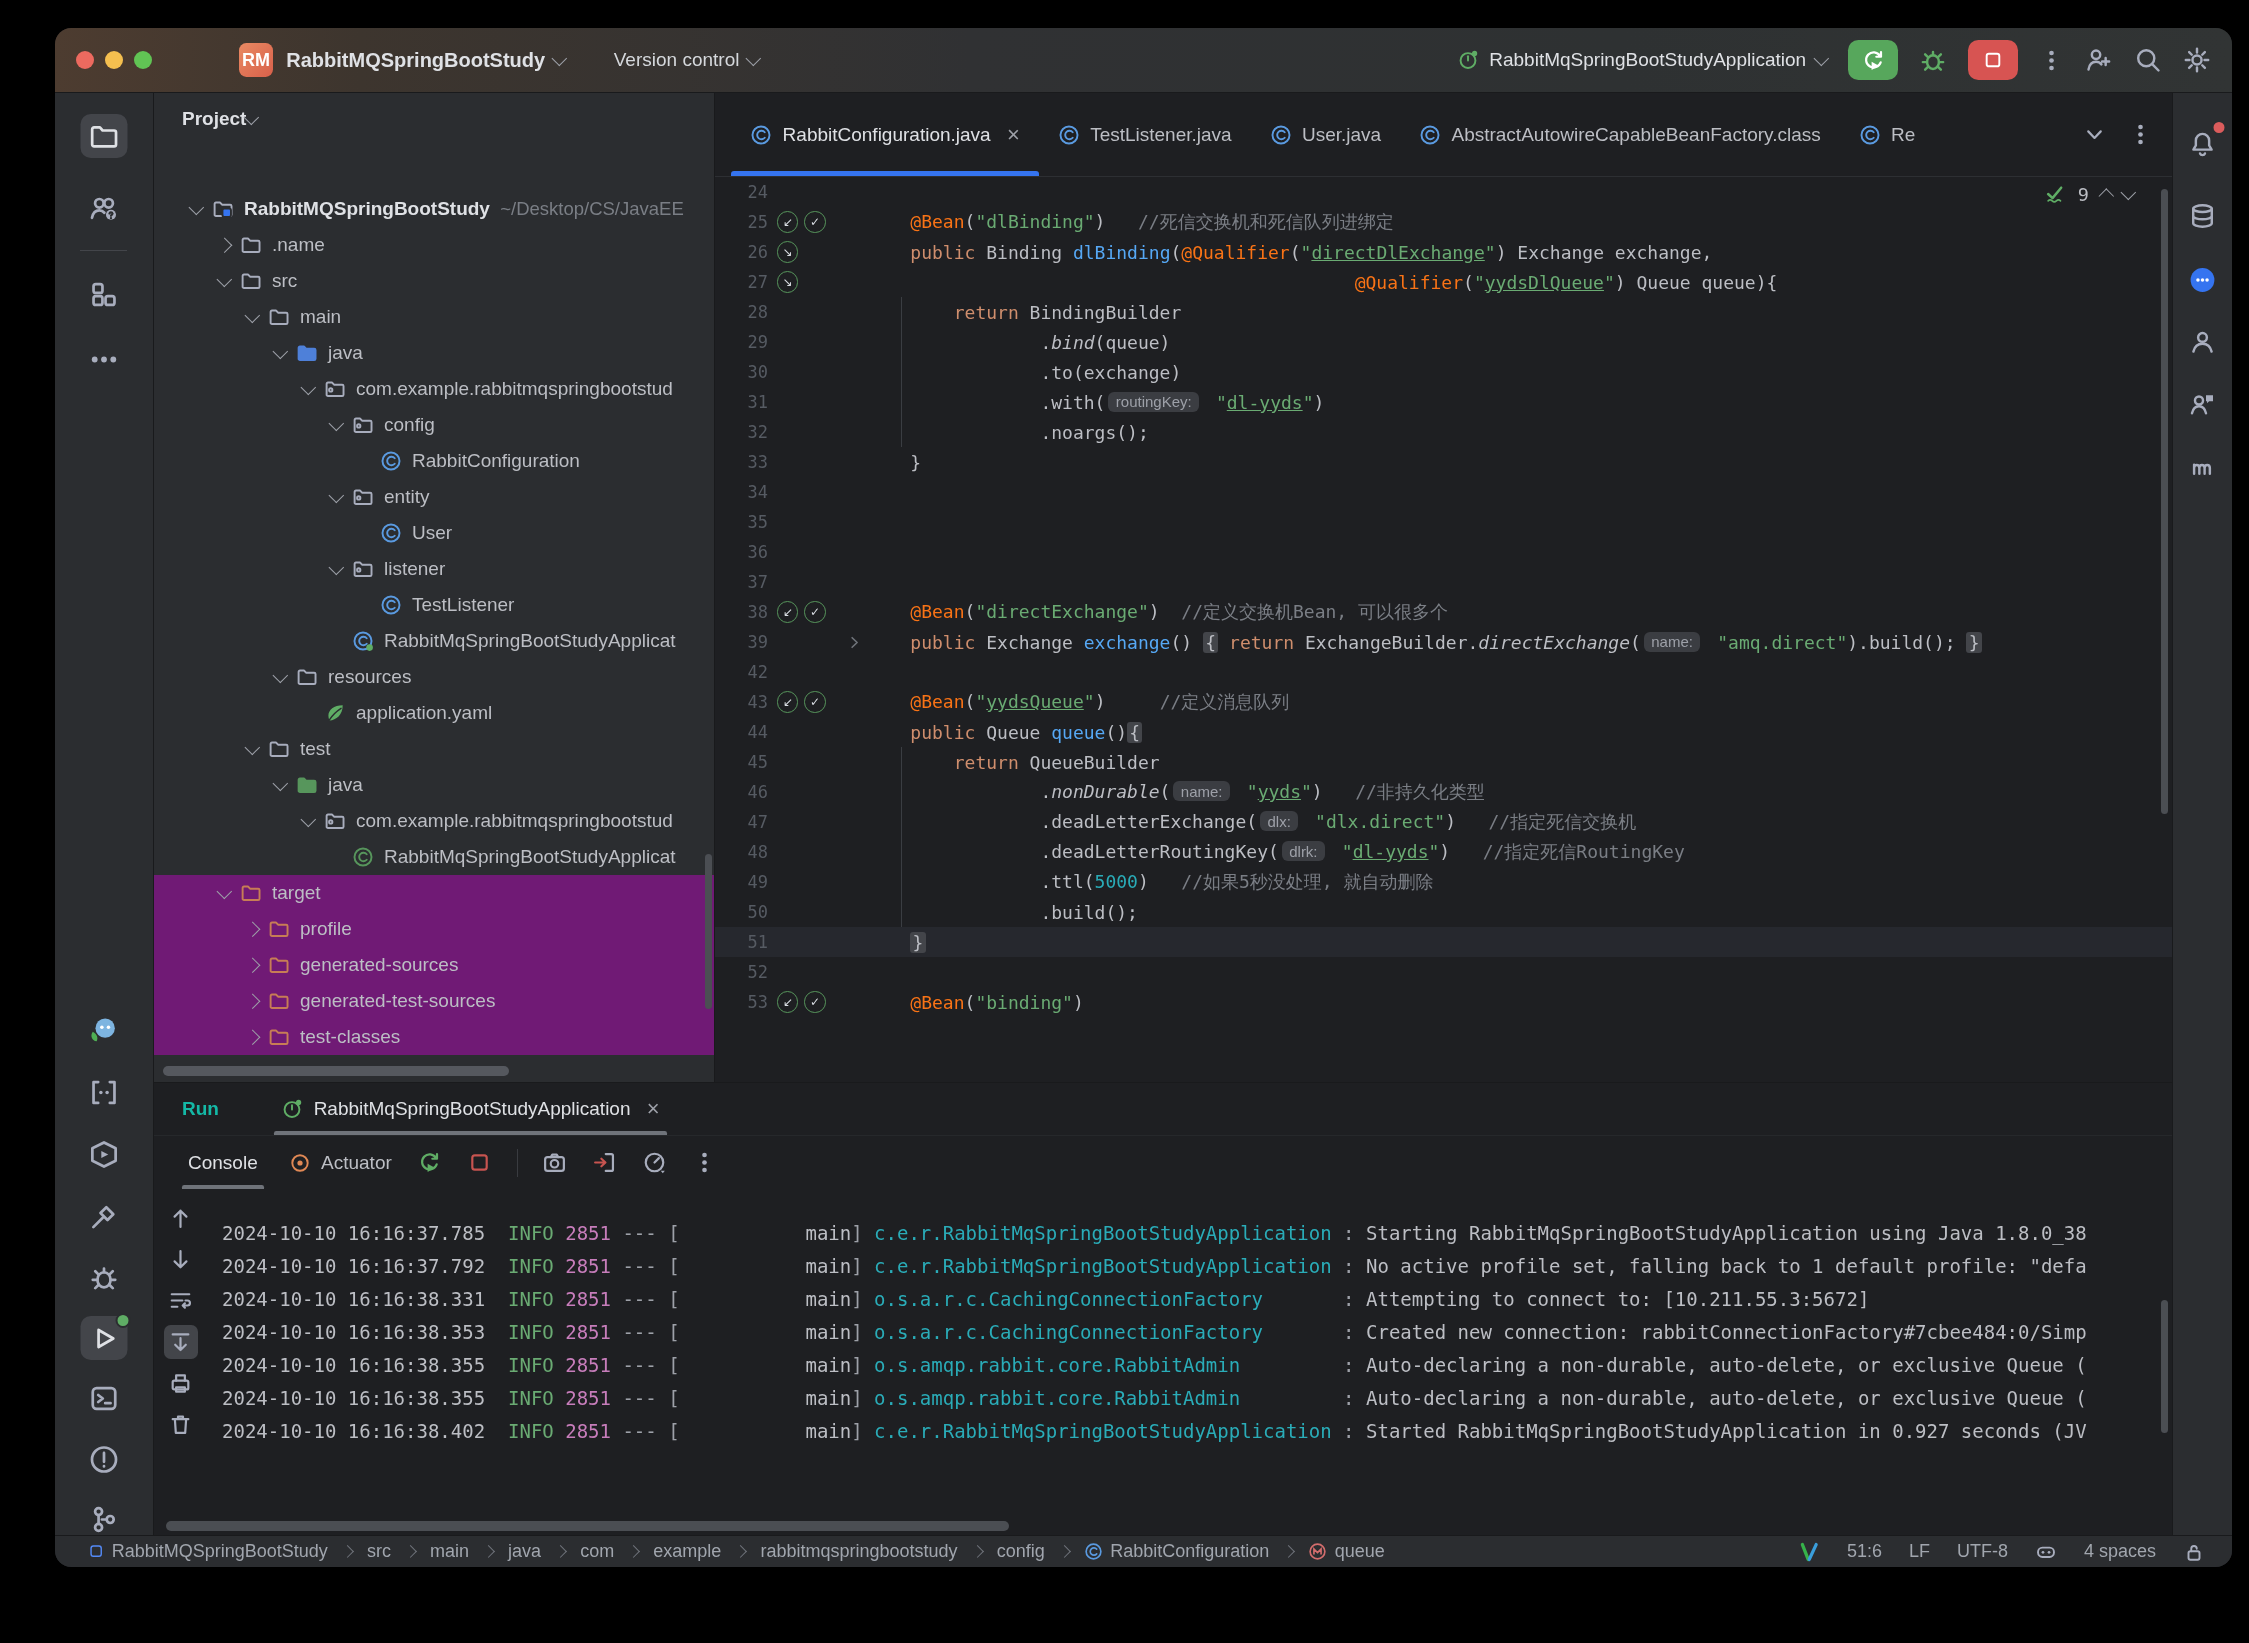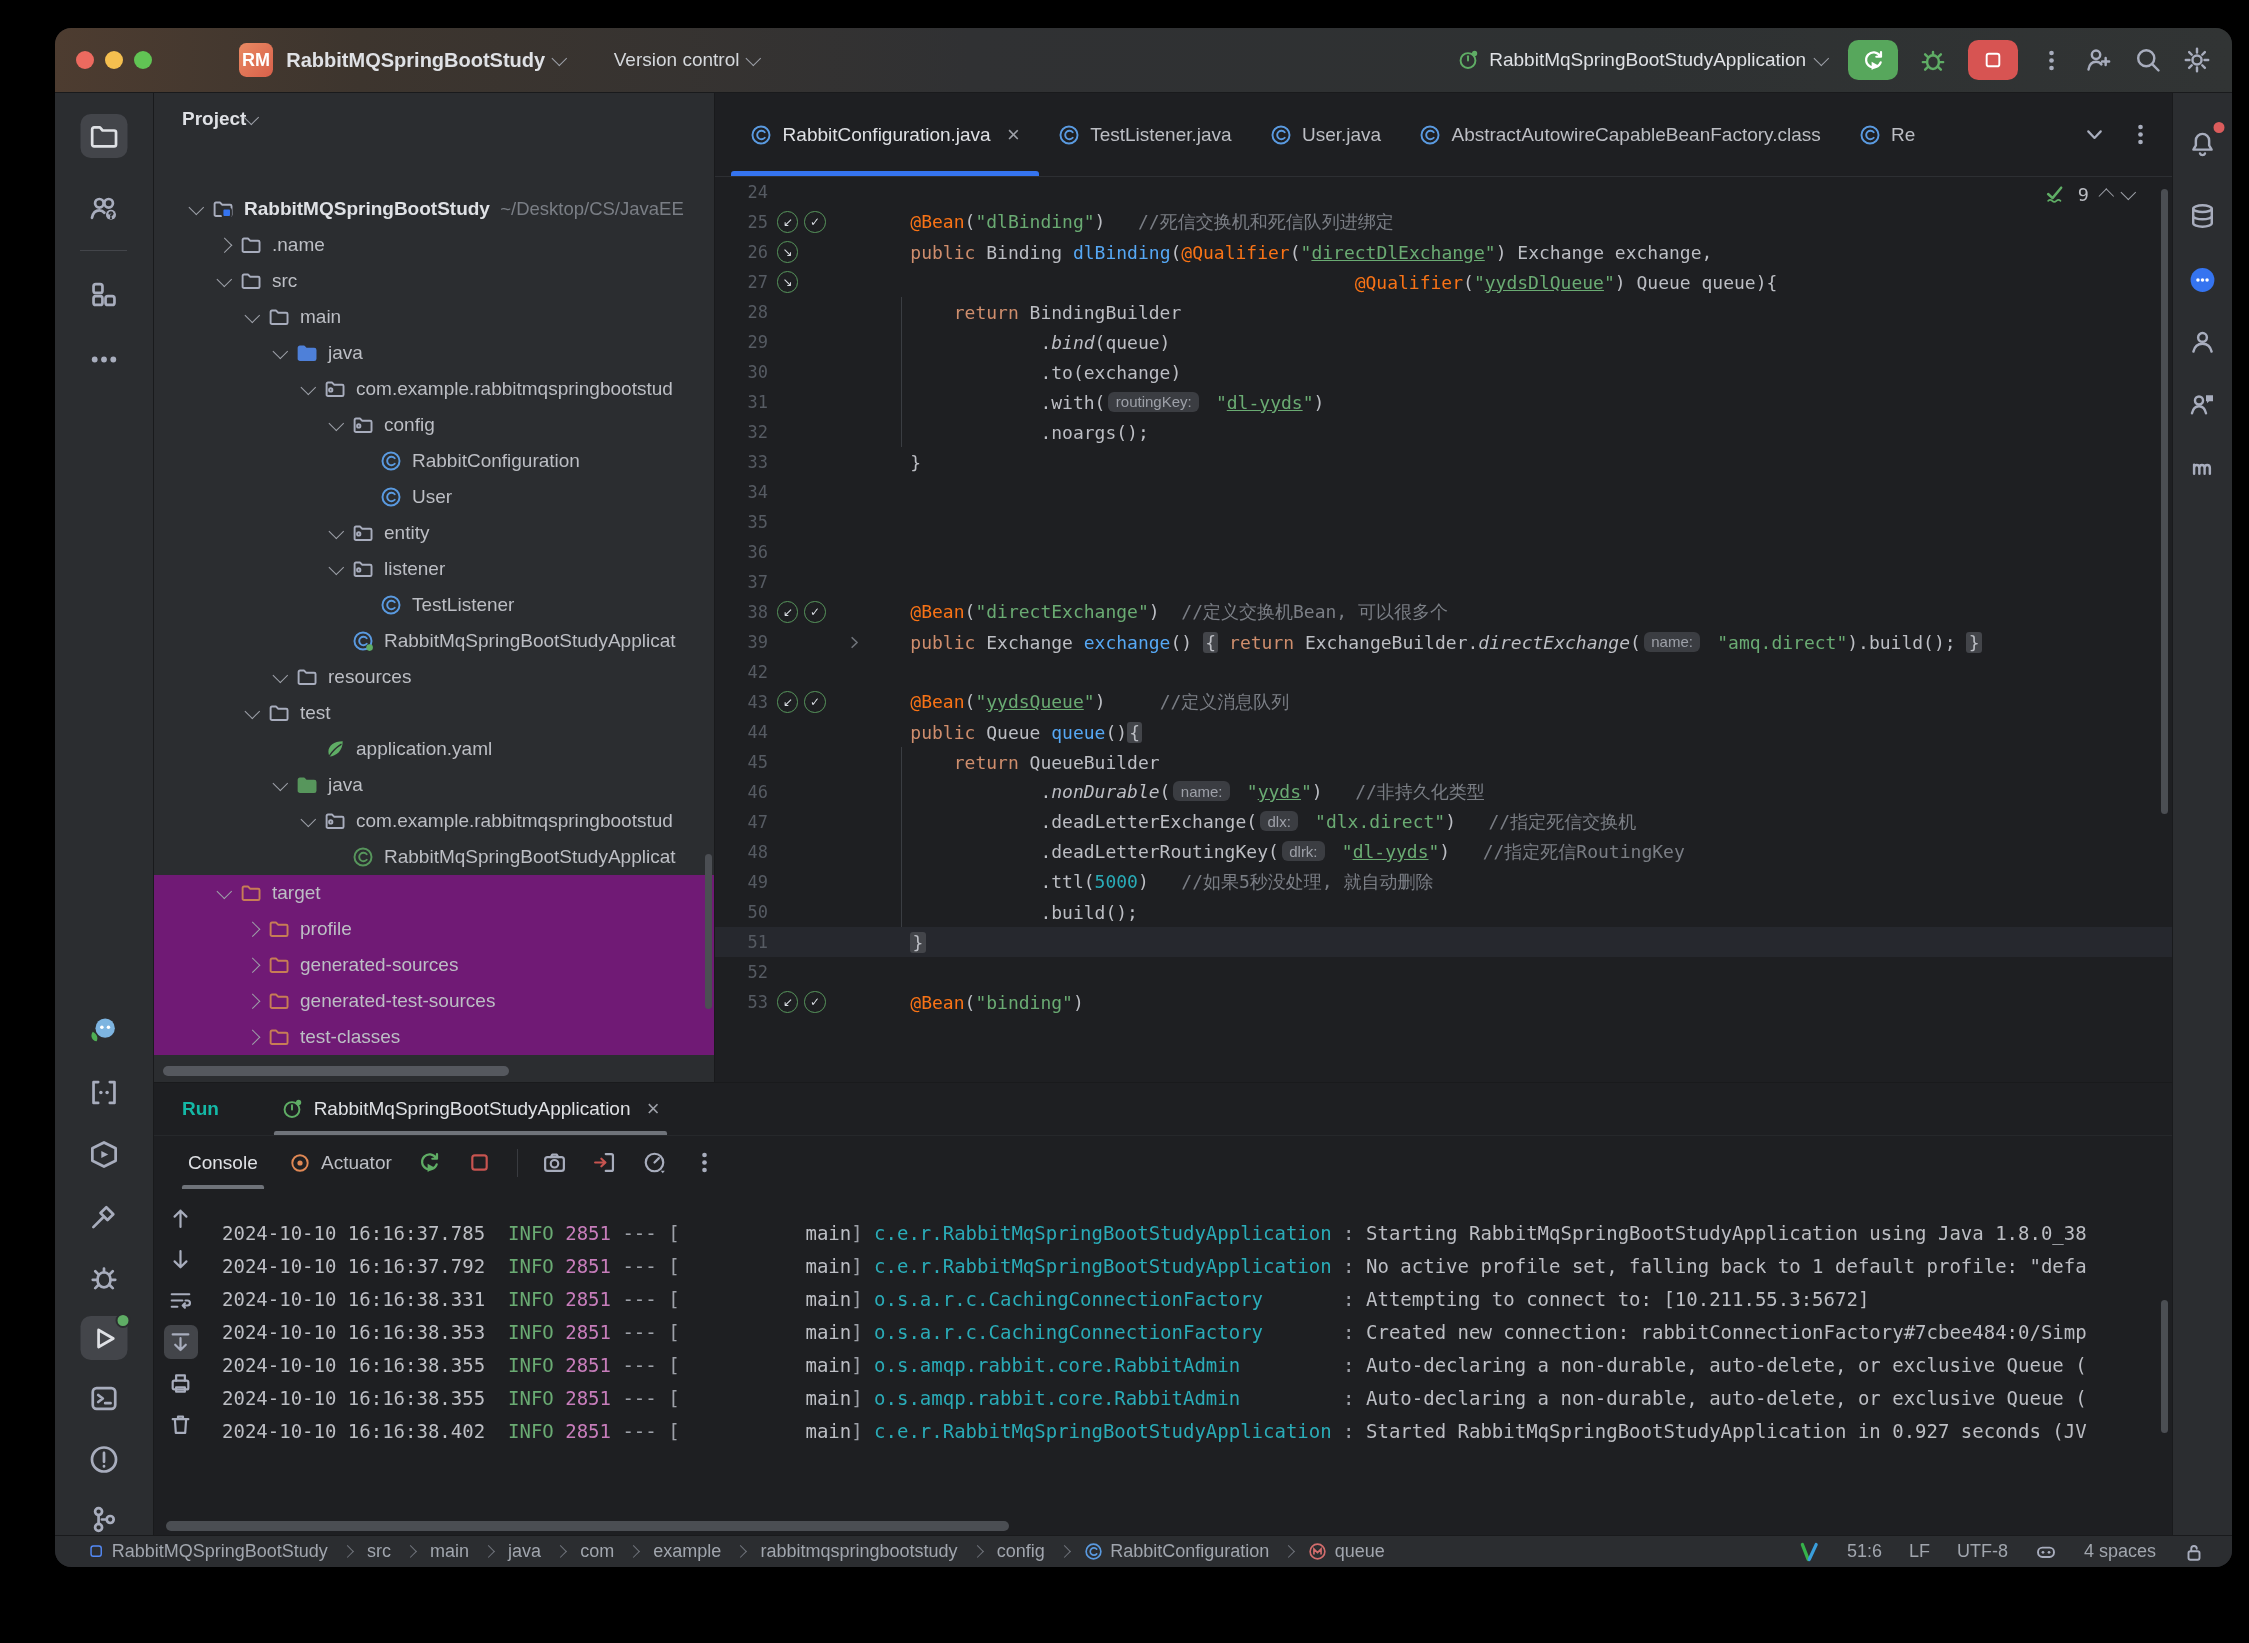--- a/index.html
+++ b/index.html
@@ -410,20 +410,33 @@
                 <span class="tchev"></span>
                 <span class="tico ic" style="color:#5a9ae0">
                   <svg viewBox="0 0 16 16" fill="none" stroke="currentColor" stroke-width="1.4" stroke-linecap="round" stroke-linejoin="round">
                     <circle cx="8" cy="8" r="6.2"></circle>
                     <path d="M10.7 6a3.1 3.1 0 1 0 0 4"></path>
                   </svg>
                 </span>
                 <span class="tlabel">RabbitConfiguration</span>
               </div>
               <div class="trow">
+                <span style="width:167px;flex:none"></span>
+                <span class="tchev">
+                  <span class="chevc"></span>
+                </span>
+                <span class="tico ic" style="color:#a8adbd">
+                  <svg viewBox="0 0 16 16" fill="none" stroke="currentColor" stroke-width="1.4" stroke-linecap="round" stroke-linejoin="round">
+                    <path d="M1.9 4.3c0-.6.4-1 1-1h3l1.4 1.6h5.9c.6 0 1 .4 1 1v6.2c0 .6-.4 1-1 1H2.9c-.6 0-1-.4-1-1z"></path>
+                    <circle cx="4.9" cy="8.7" r="1.2"></circle>
+                  </svg>
+                </span>
+                <span class="tlabel">entity</span>
+              </div>
+              <div class="trow">
                 <span style="width:195px;flex:none"></span>
                 <span class="tchev"></span>
                 <span class="tico ic" style="color:#5a9ae0">
                   <svg viewBox="0 0 16 16" fill="none" stroke="currentColor" stroke-width="1.4" stroke-linecap="round" stroke-linejoin="round">
                     <circle cx="8" cy="8" r="6.2"></circle>
                     <path d="M10.7 6a3.1 3.1 0 1 0 0 4"></path>
                   </svg>
                 </span>
                 <span class="tlabel">User</span>
               </div>
@@ -431,33 +444,20 @@
                 <span style="width:167px;flex:none"></span>
                 <span class="tchev">
                   <span class="chevc"></span>
                 </span>
                 <span class="tico ic" style="color:#a8adbd">
                   <svg viewBox="0 0 16 16" fill="none" stroke="currentColor" stroke-width="1.4" stroke-linecap="round" stroke-linejoin="round">
                     <path d="M1.9 4.3c0-.6.4-1 1-1h3l1.4 1.6h5.9c.6 0 1 .4 1 1v6.2c0 .6-.4 1-1 1H2.9c-.6 0-1-.4-1-1z"></path>
                     <circle cx="4.9" cy="8.7" r="1.2"></circle>
                   </svg>
                 </span>
-                <span class="tlabel">entity</span>
-              </div>
-              <div class="trow">
-                <span style="width:167px;flex:none"></span>
-                <span class="tchev">
-                  <span class="chevc"></span>
-                </span>
-                <span class="tico ic" style="color:#a8adbd">
-                  <svg viewBox="0 0 16 16" fill="none" stroke="currentColor" stroke-width="1.4" stroke-linecap="round" stroke-linejoin="round">
-                    <path d="M1.9 4.3c0-.6.4-1 1-1h3l1.4 1.6h5.9c.6 0 1 .4 1 1v6.2c0 .6-.4 1-1 1H2.9c-.6 0-1-.4-1-1z"></path>
-                    <circle cx="4.9" cy="8.7" r="1.2"></circle>
-                  </svg>
-                </span>
                 <span class="tlabel">listener</span>
               </div>
               <div class="trow">
                 <span style="width:195px;flex:none"></span>
                 <span class="tchev"></span>
                 <span class="tico ic" style="color:#5a9ae0">
                   <svg viewBox="0 0 16 16" fill="none" stroke="currentColor" stroke-width="1.4" stroke-linecap="round" stroke-linejoin="round">
                     <circle cx="8" cy="8" r="6.2"></circle>
                     <path d="M10.7 6a3.1 3.1 0 1 0 0 4"></path>
                   </svg>
@@ -482,41 +482,41 @@
                   <span class="chevc"></span>
                 </span>
                 <span class="tico ic" style="color:#a8adbd">
                   <svg viewBox="0 0 16 16" fill="none" stroke="currentColor" stroke-width="1.4" stroke-linecap="round" stroke-linejoin="round">
                     <path d="M1.9 4.3c0-.6.4-1 1-1h3l1.4 1.6h5.9c.6 0 1 .4 1 1v6.2c0 .6-.4 1-1 1H2.9c-.6 0-1-.4-1-1z"></path>
                   </svg>
                 </span>
                 <span class="tlabel">resources</span>
               </div>
               <div class="trow">
-                <span style="width:83px;flex:none"></span>
-                <span class="tchev">
-                  <span class="chevc"></span>
-                </span>
-                <span class="tico ic" style="color:#a8adbd">
-                  <svg viewBox="0 0 16 16" fill="none" stroke="currentColor" stroke-width="1.4" stroke-linecap="round" stroke-linejoin="round">
-                    <path d="M1.9 4.3c0-.6.4-1 1-1h3l1.4 1.6h5.9c.6 0 1 .4 1 1v6.2c0 .6-.4 1-1 1H2.9c-.6 0-1-.4-1-1z"></path>
-                  </svg>
-                </span>
-                <span class="tlabel">test</span>
-              </div>
-              <div class="trow">
                 <span style="width:139px;flex:none"></span>
                 <span class="tchev"></span>
                 <span class="tico ic" style="color:#5fad65">
                   <svg viewBox="0 0 16 16" fill="none" stroke="currentColor" stroke-width="1.4" stroke-linecap="round" stroke-linejoin="round">
                     <path d="M13.6 2.4C7.2 2.4 3.2 5.8 3.2 10c0 1.3.3 2.4.9 3.5 4.7-.3 9.5-4 9.5-11.1z" fill="#5fad65" stroke="none"></path>
                     <path d="M3.8 13.2C6 9.6 9 6.8 12.4 4.6" stroke="#2b2d30" stroke-width="1"></path>
                   </svg>
                 </span>
                 <span class="tlabel">application.yaml</span>
+              </div>
+              <div class="trow">
+                <span style="width:83px;flex:none"></span>
+                <span class="tchev">
+                  <span class="chevc"></span>
+                </span>
+                <span class="tico ic" style="color:#a8adbd">
+                  <svg viewBox="0 0 16 16" fill="none" stroke="currentColor" stroke-width="1.4" stroke-linecap="round" stroke-linejoin="round">
+                    <path d="M1.9 4.3c0-.6.4-1 1-1h3l1.4 1.6h5.9c.6 0 1 .4 1 1v6.2c0 .6-.4 1-1 1H2.9c-.6 0-1-.4-1-1z"></path>
+                  </svg>
+                </span>
+                <span class="tlabel">test</span>
               </div>
               <div class="trow">
                 <span style="width:111px;flex:none"></span>
                 <span class="tchev">
                   <span class="chevc"></span>
                 </span>
                 <span class="tico ic" style="color:#57965c">
                   <svg viewBox="0 0 16 16" fill="none" stroke="currentColor" stroke-width="1.4" stroke-linecap="round" stroke-linejoin="round">
                     <path d="M1.9 4.3c0-.6.4-1 1-1h3l1.4 1.6h5.9c.6 0 1 .4 1 1v6.2c0 .6-.4 1-1 1H2.9c-.6 0-1-.4-1-1z" fill="currentColor"></path>
                   </svg>

